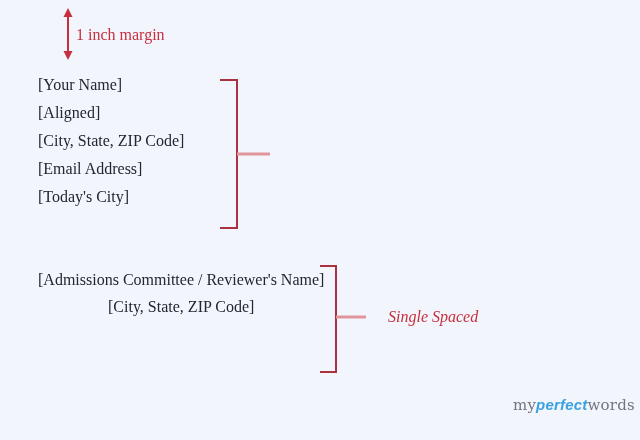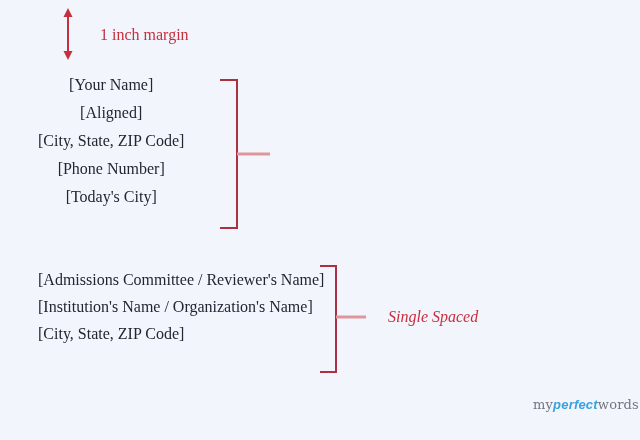--- a/index.html
+++ b/index.html
@@ -26,35 +26,34 @@
   }
 
   
   .text-block {
     font-size: 16px;
     color: var(--text, #232631);
     white-space: nowrap;
   }
   .text-block .line { display: block; }
   .sender-block .line { height: 28px; line-height: 28px; }
-  .recipient-block .line { height: 27px; line-height: 27px; }
+  .recipient-block .line { height: 27px; line-height: 27px; text-align: center; }
 
   svg.shape { display: block; overflow: visible; }
   svg.shape .dark { stroke: var(--bracket, #aa3140); stroke-width: 2; fill: none; }
   svg.shape .light { stroke: var(--connector, #e0949c); stroke-width: 3; fill: none; }
   svg.shape .arrowline { stroke: var(--red, #cd3a48); stroke-width: 2; fill: none; }
   svg.shape .arrowhead { fill: var(--red, #cd3a48); stroke: none; }
 
   
   .logo {
-    font-size: 13px;
+    font-size: 15px;
     line-height: 16px;
     white-space: nowrap;
     letter-spacing: 0.2px;
-    margin-left: 20px;
   }
   .logo .gray {
     font-family: "DejaVu Serif", serif;
     color: var(--logo-gray, #73747e);
   }
   .logo .blue {
     font-family: "Liberation Sans", sans-serif;
     font-weight: bold;
     font-style: italic;
     color: var(--logo-blue, #39a1e0);
@@ -63,38 +62,37 @@
 </head>
 <body>
 
 <div class="page">
 
   <svg class="shape abs" style="left:62px; top:8px;" width="12" height="52" viewBox="0 0 12 52">
     <line class="arrowline" x1="6" y1="5" x2="6" y2="47"></line>
     <polygon class="arrowhead" points="6,0 1.5,9 10.5,9"></polygon>
     <polygon class="arrowhead" points="6,52 1.5,43 10.5,43"></polygon>
   </svg>
-  <span class="red-label abs" style="left:100px; top:27px;">1 inch margin</span>
+  <span class="red-label abs" style="left:76px; top:27px;">1 inch margin</span>
 
-  <div class="text-block sender-block abs" style="left:38px; top:71px;text-align:center;">
+  <div class="text-block sender-block abs" style="left:38px; top:71px;">
     <span class="line">[Your Name]</span>
     <span class="line">[Aligned]</span>
     <span class="line">[City, State, ZIP Code]</span>
-    <span class="line">[Phone Number]</span>
+    <span class="line">[Email Address]</span>
     <span class="line">[Today's City]</span>
   </div>
 
   <svg class="shape abs" style="left:218px; top:76px;" width="56" height="156" viewBox="0 0 56 156">
     <path class="dark" d="M2 4 H19 V152 H2"></path>
     <line class="light" x1="19" y1="78" x2="52" y2="78"></line>
   </svg>
 
   <div class="text-block recipient-block abs" style="left:38px; top:266px;">
     <span class="line">[Admissions Committee / Reviewer's Name]</span>
-    <span class="line">[Institution's Name / Organization's Name]</span>
     <span class="line">[City, State, ZIP Code]</span>
   </div>
 
   <svg class="shape abs" style="left:316px; top:261px;" width="52" height="116" viewBox="0 0 52 116">
     <path class="dark" d="M4 5 H20 V111 H4"></path>
     <line class="light" x1="20" y1="56" x2="50" y2="56"></line>
   </svg>
   <span class="red-label abs" style="left:388px; top:309px;font-style:italic;">Single Spaced</span>
 
   <div class="logo abs" style="left:513px; top:397px;">

